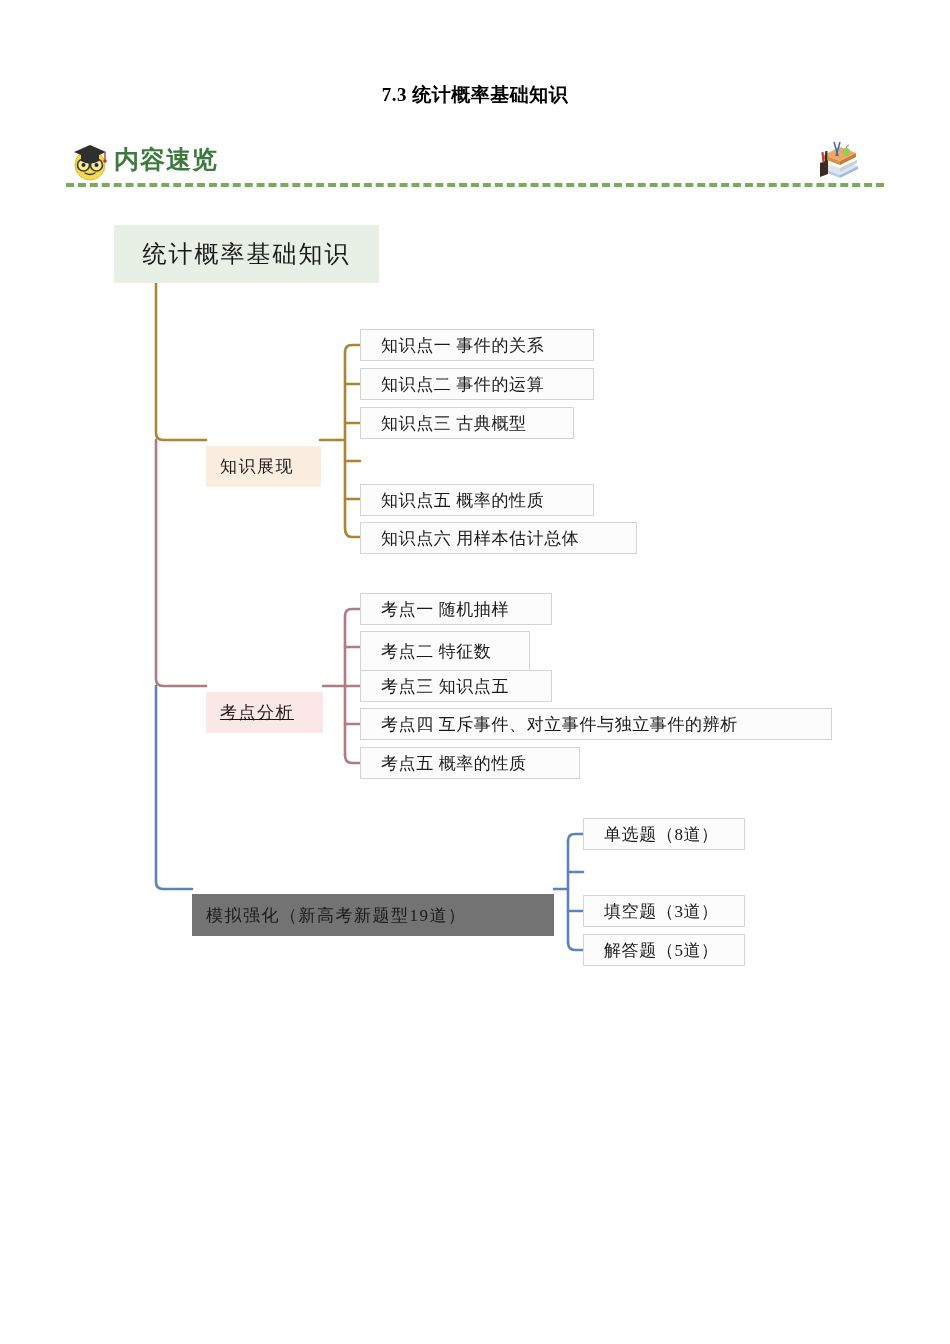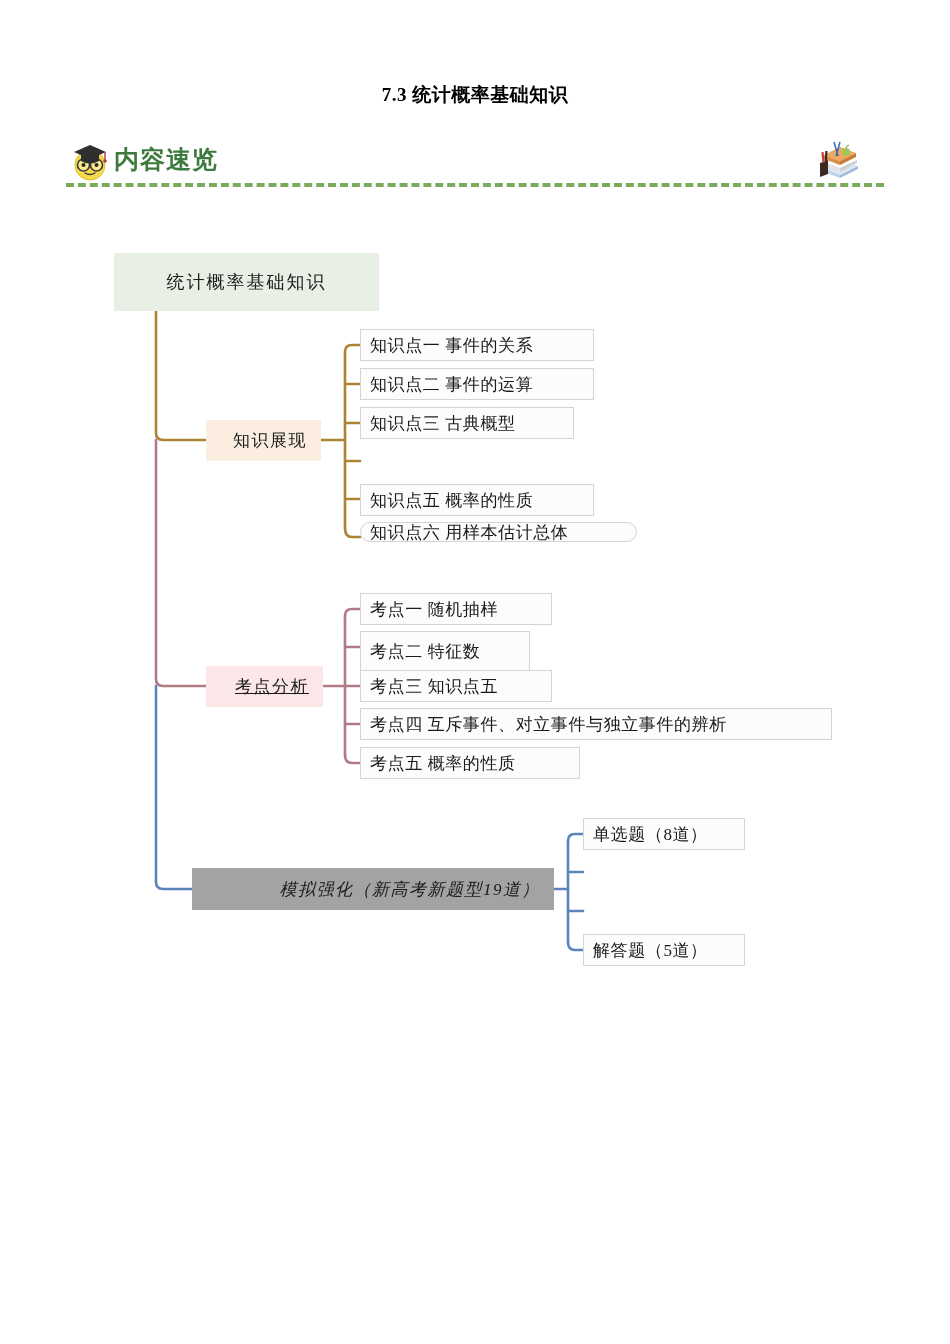--- a/index.html
+++ b/index.html
@@ -93,38 +93,38 @@
     display: flex;
     align-items: center;
     font-family: "Liberation Serif", "DejaVu Serif", serif;
     color: #1a1a1a;
     white-space: nowrap;
   }
 
   .node-root {
     padding: 0 34px;
     background: #e8f0e6;
-    font-size: 18px;
+    font-size: 24px;
     letter-spacing: 2px;
     justify-content: center;
-    margin-top: 28px;
   }
 
   .node-branch {
     padding: 0 14px;
     font-size: 17px;
     letter-spacing: 1.5px;
-    justify-content: flex-end;
+    justify-content: flex-start;
+    margin-top: 26px;
   }
   .node-branch.b1 { background: #fbeee0; }
   .node-branch.b2 { background: #fbe7e7; text-decoration: underline; }
-  .node-branch.b3 { background: #a3a3a3; font-style: italic; }
+  .node-branch.b3 { background: #737373; }
 
   .node-leaf {
-    padding: 0 9px;
+    padding: 0 20px;
     background: #fcfcfc;
     border: 1px solid #d4d4d4;
     font-size: 17px;
     letter-spacing: 0.6px;
     justify-content: flex-start;
   }
 </style>
 </head>
 <body>
 
@@ -236,21 +236,21 @@
   </div>
   <div class="node node-leaf" style="left:360px; top:368px; width:234px; height:32px;">
     <span>知识点二  事件的运算</span>
   </div>
   <div class="node node-leaf" style="left:360px; top:407px; width:214px; height:32px;">
     <span>知识点三  古典概型</span>
   </div>
   <div class="node node-leaf" style="left:360px; top:484px; width:234px; height:32px;">
     <span>知识点五  概率的性质</span>
   </div>
-  <div class="node node-leaf" style="left:360px; top:522px; width:277px; height:20px;border-radius:14px;">
+  <div class="node node-leaf" style="left:360px; top:522px; width:277px; height:32px;">
     <span>知识点六  用样本估计总体</span>
   </div>
 
   <div class="node node-branch b2" style="left:206px; top:666px; width:117px; height:41px;">
     <span>考点分析</span>
   </div>
 
   <div class="node node-leaf" style="left:360px; top:593px; width:192px; height:32px;">
     <span>考点一  随机抽样</span>
   </div>
@@ -267,17 +267,20 @@
     <span>考点五   概率的性质</span>
   </div>
 
   <div class="node node-branch b3" style="left:192px; top:868px; width:362px; height:42px;">
     <span>模拟强化（新高考新题型19道）</span>
   </div>
 
   <div class="node node-leaf" style="left:583px; top:818px; width:162px; height:32px;">
     <span>单选题（8道）</span>
   </div>
+  <div class="node node-leaf" style="left:583px; top:895px; width:162px; height:32px;">
+    <span>填空题（3道）</span>
+  </div>
   <div class="node node-leaf" style="left:583px; top:934px; width:162px; height:32px;">
     <span>解答题（5道）</span>
   </div>
 
 </div>
 
 </body></html>

